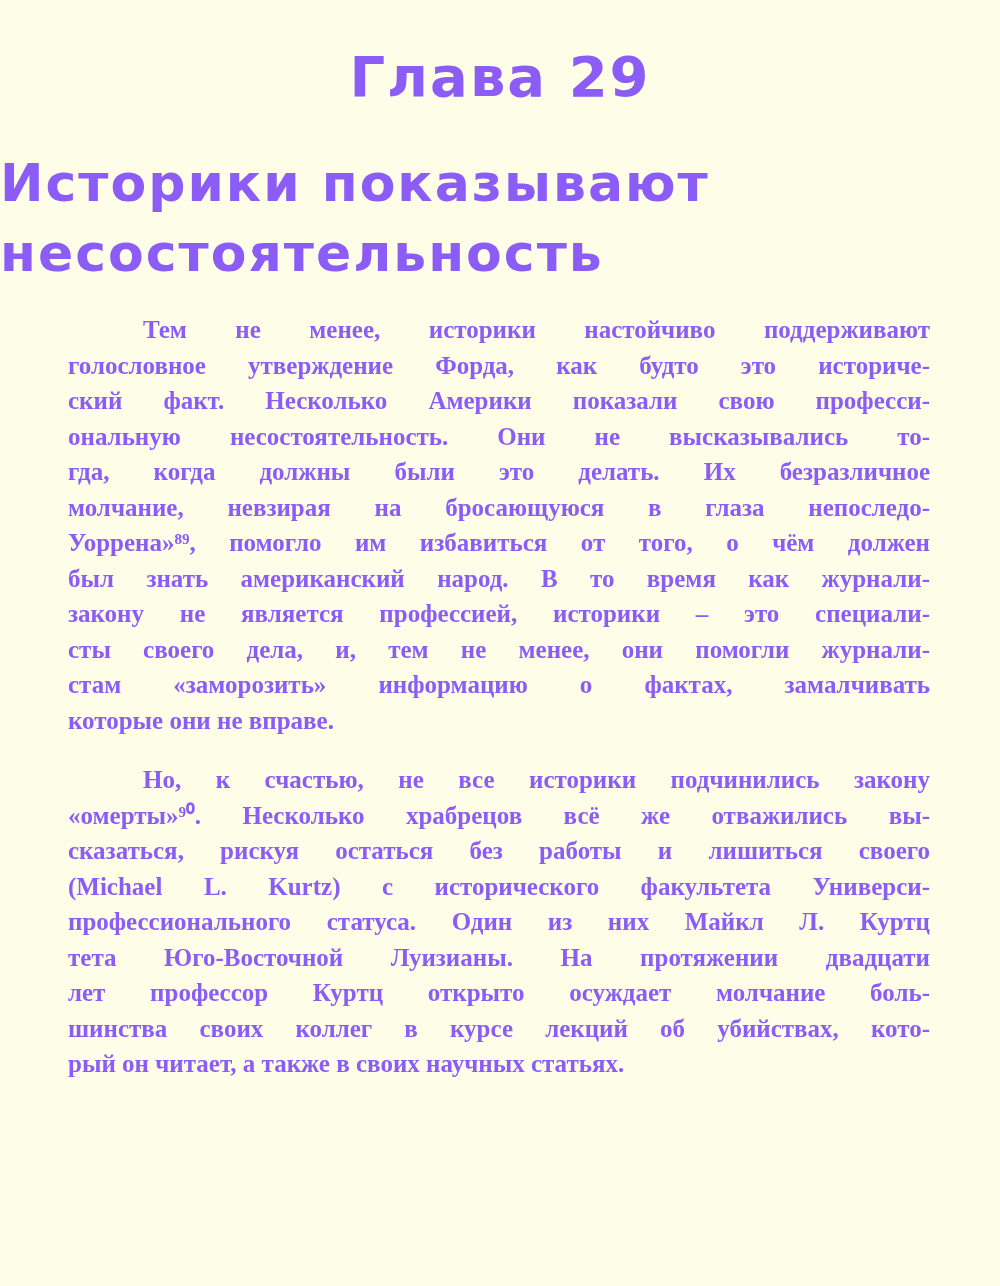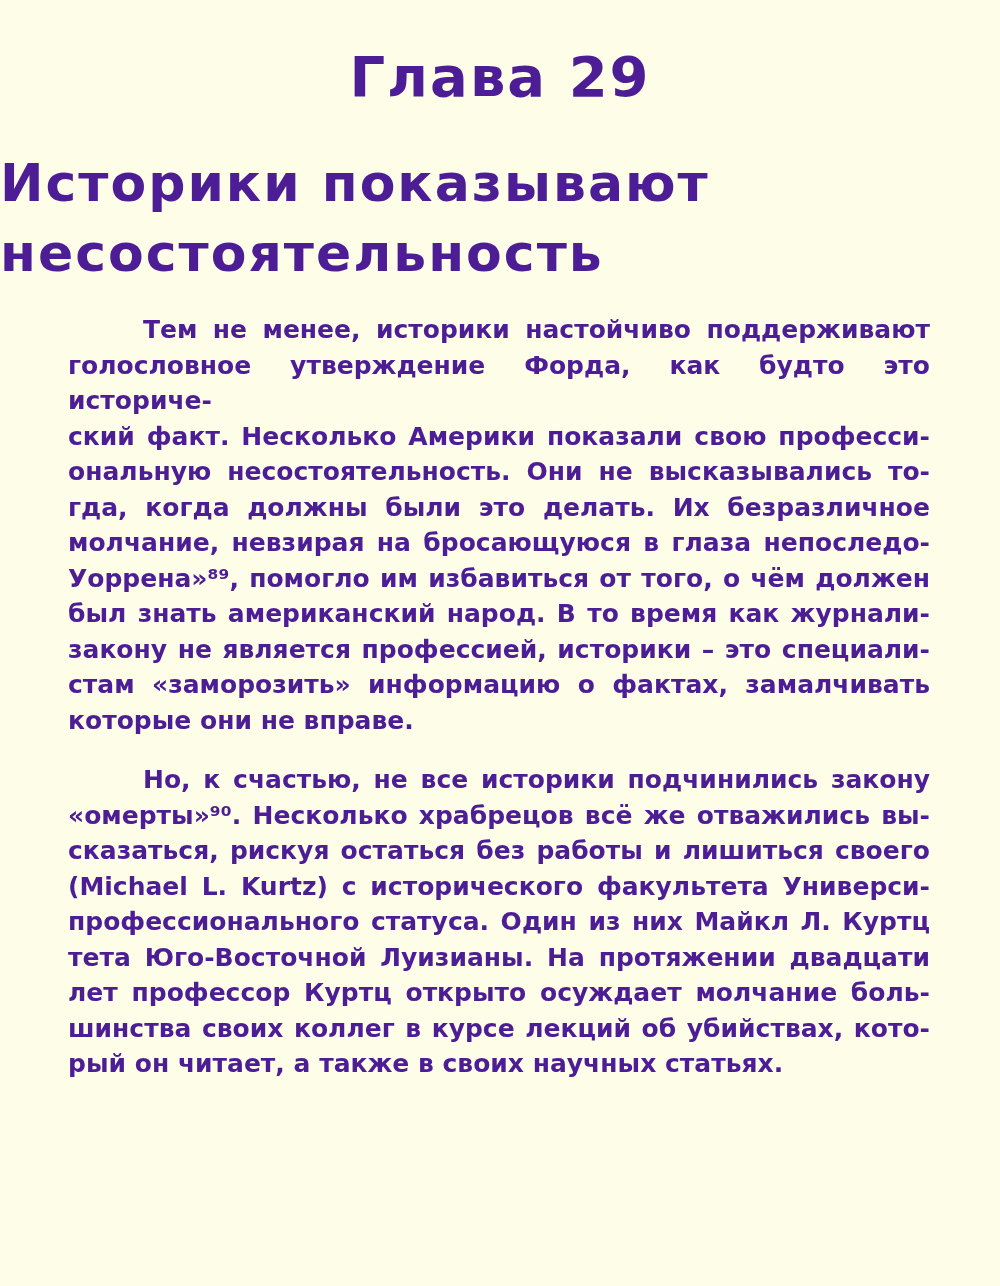--- a/index.html
+++ b/index.html
@@ -6,21 +6,21 @@
     margin: 0;
     padding: 0;
     background: #FEFDE8;
   }
   .page {
     position: relative;
     width: 1000px;
     height: 1286px;
     margin: 0 auto;
     background: #FEFDE8;
-    color: #4c1d95;
+    color: #8b5cf6;
     font-family: "DejaVu Sans", "Liberation Sans", sans-serif;
     font-weight: bold;
     box-sizing: border-box;
     padding-top: 42px;
     overflow: hidden;
   }
   .chapter-number {
     font-size: 56px;
     line-height: 70px;
     text-align: center;
@@ -35,21 +35,21 @@
     letter-spacing: 2px;
   }
   .chapter-title .title-line {
     white-space: nowrap;
   }
   .body-text {
     margin: 24px 70px 0 68px;
     font-size: 25px;
     line-height: 35.5px;
   }
-  .para { margin: 0; }
+  .para { margin: 0; font-family: Liberation Serif, serif; }
   .para + .para { margin-top: 24px; }
   .line {
     text-align: justify;
     text-align-last: justify;
     -moz-text-align-last: justify;
   }
   .line.first {
     text-indent: 75px;
   }
   .line.last {
@@ -74,20 +74,21 @@
     <div class="para">
       <div class="line first">Тем не менее, историки настойчиво поддерживают</div>
       <div class="line">голословное утверждение Форда, как будто это историче-</div>
       <div class="line">ский факт. Несколько Америки показали свою професси-</div>
       <div class="line">ональную несостоятельность. Они не высказывались то-</div>
       <div class="line">гда, когда должны были это делать. Их безразличное</div>
       <div class="line">молчание, невзирая на бросающуюся в глаза непоследо-</div>
       <div class="line">Уоррена»⁸⁹, помогло им избавиться от того, о чём должен</div>
       <div class="line">был знать американский народ. В то время как журнали-</div>
       <div class="line">закону не является профессией, историки – это специали-</div>
+      <div class="line">сты своего дела, и, тем не менее, они помогли журнали-</div>
       <div class="line">стам «заморозить» информацию о фактах, замалчивать</div>
       <div class="line last">которые они не вправе.</div>
     </div>
 
     <div class="para">
       <div class="line first">Но, к счастью, не все историки подчинились закону</div>
       <div class="line">«омерты»⁹⁰. Несколько храбрецов всё же отважились вы-</div>
       <div class="line">сказаться, рискуя остаться без работы и лишиться своего</div>
       <div class="line">(Michael L. Kurtz) с исторического факультета Универси-</div>
       <div class="line">профессионального статуса. Один из них Майкл Л. Куртц</div>

